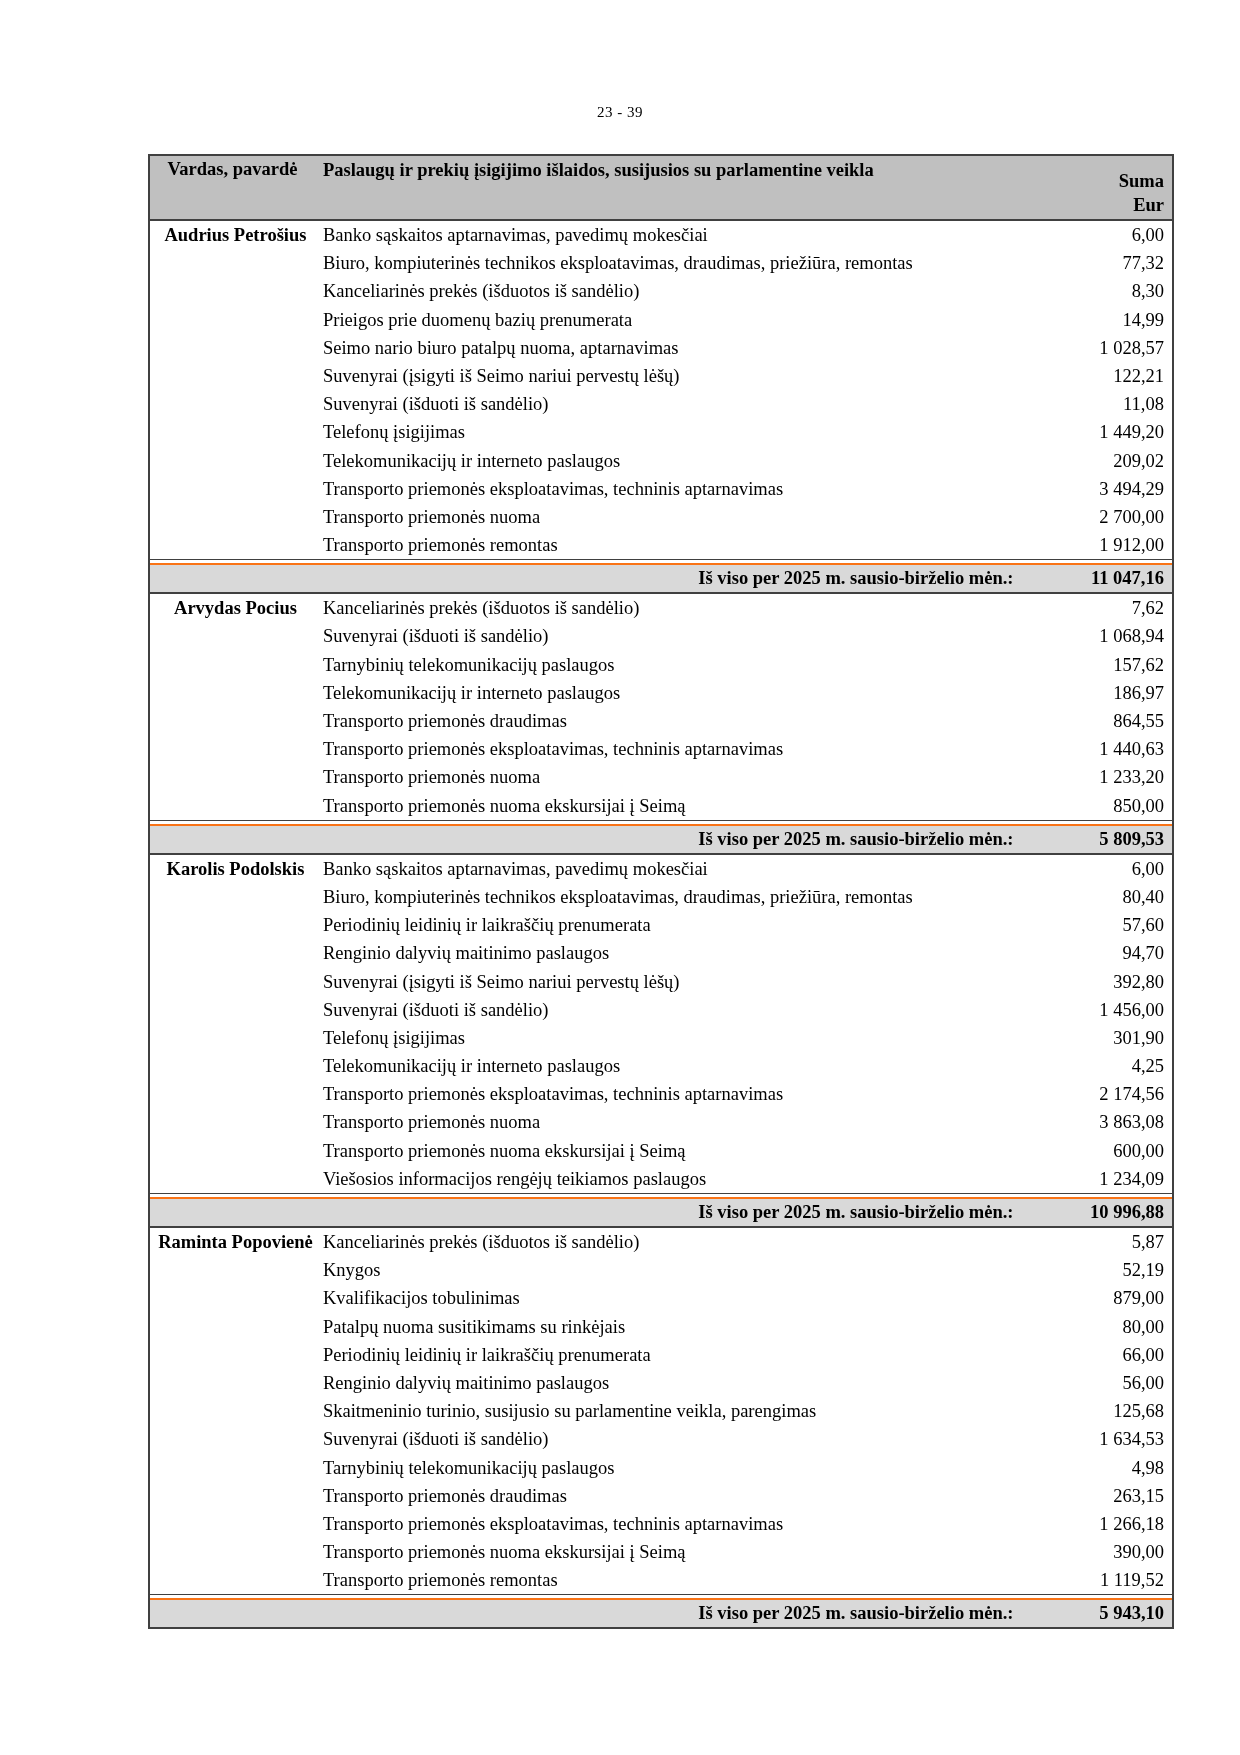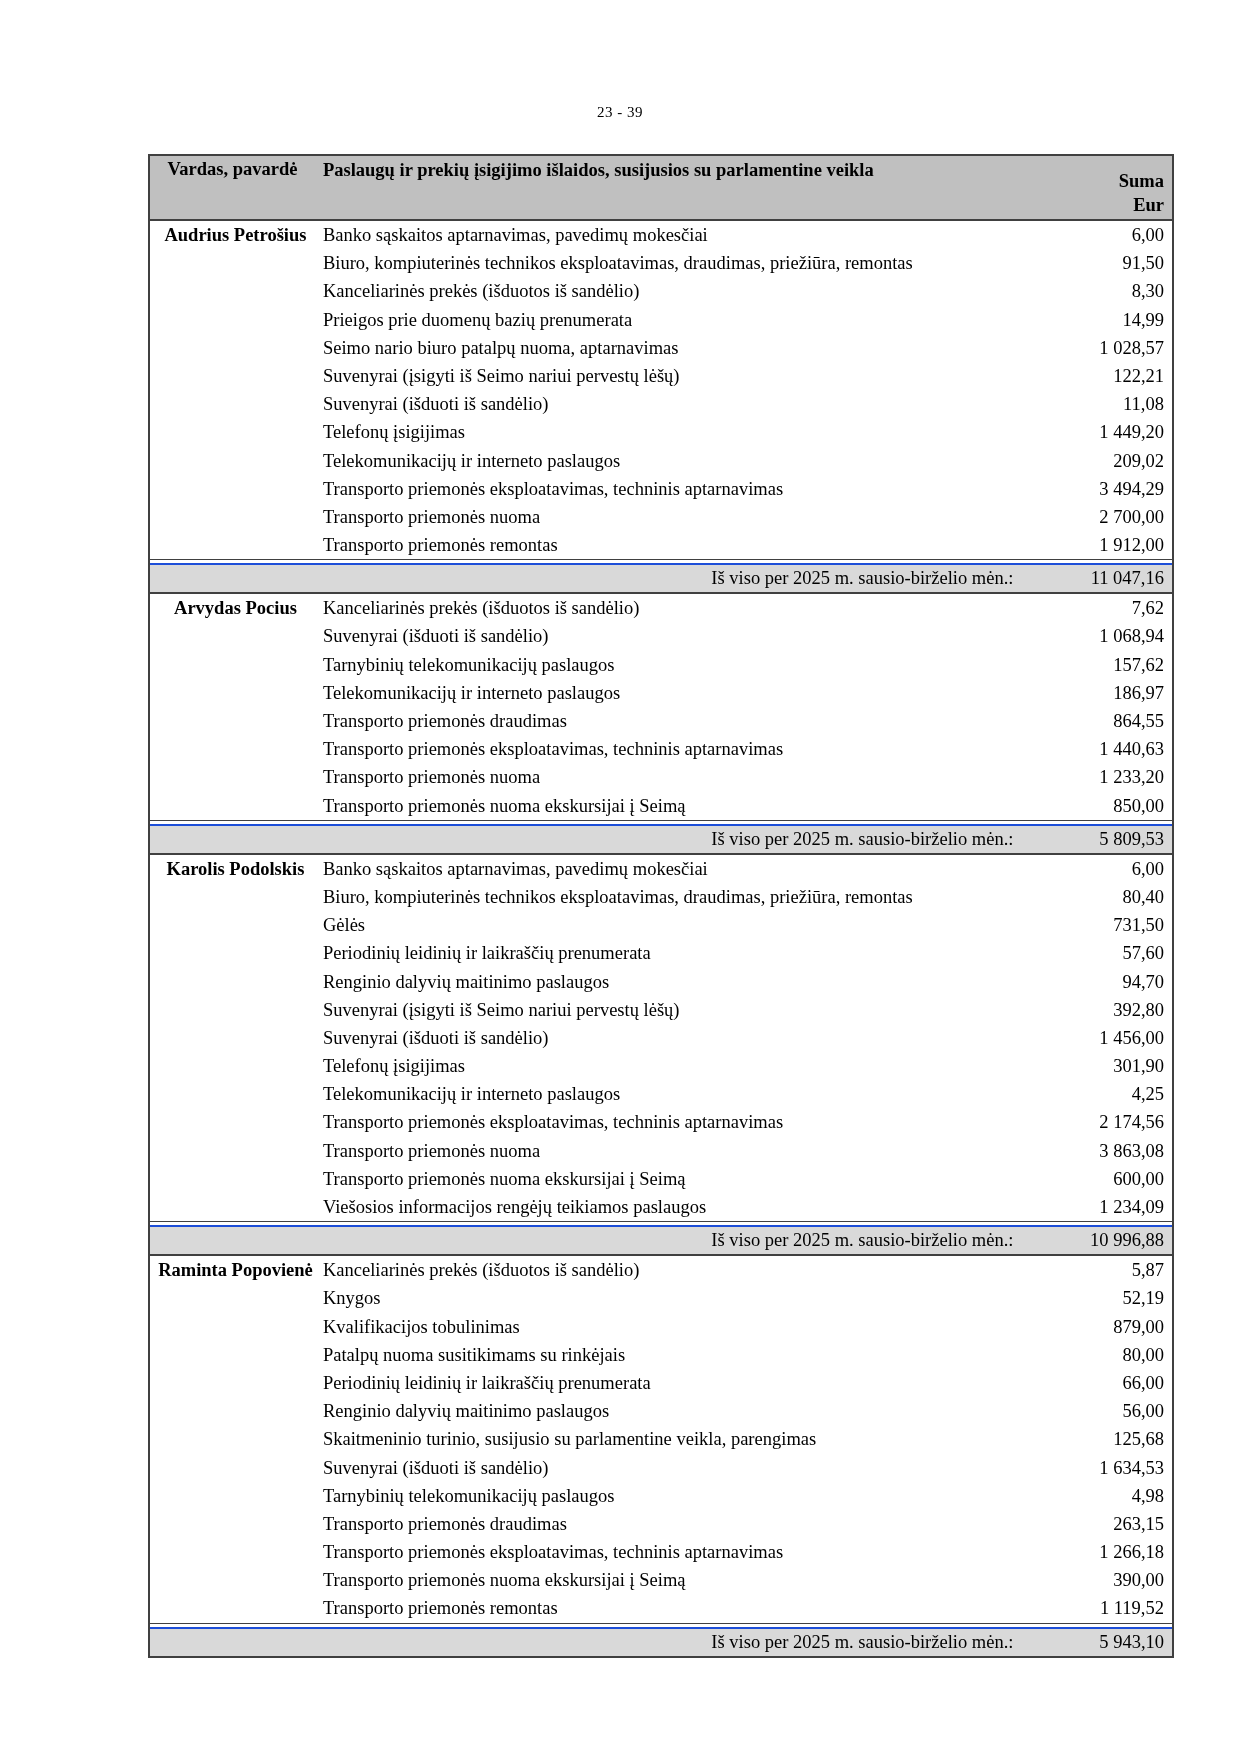--- a/index.html
+++ b/index.html
@@ -23,22 +23,22 @@
   .hdr th.c-name { border-left: 2px solid #404040; text-align: center; padding-top: 1px; }
   .hdr th.c-desc { text-align: left; padding-left: 8px; padding-top: 2px; }
   .hdr th.c-sum { text-align: right; padding-right: 8px; border-right: 2px solid #404040; padding-top: 13px; }
   .row td { height: 28.2px; line-height: 28px; }
   .row td.c-name { border-left: 2px solid #404040; font-weight: bold; padding-left: 6px; white-space: nowrap; text-align: center; }
   .row td.c-desc { padding-left: 8px; white-space: nowrap; }
   .row td.c-sum { text-align: right; padding-right: 8px; border-right: 2px solid #404040; white-space: nowrap; margin-top: 38px; }
   .row.first td { border-top: 2px solid #404040; }
   .row.last td { border-bottom: 1px solid #404040; }
   .total td {
-    background: #d9d9d9; font-weight: normal; height: 26px; line-height: 27px;
-    border-top: 2px solid #1d4ed8; border-bottom: 1px solid #404040;
+    background: #d9d9d9; font-weight: bold; height: 26px; line-height: 27px;
+    border-top: 2px solid #f97316; border-bottom: 1px solid #404040;
   }
   .total td.t-label { text-align: right; padding-right: 30px; border-left: 2px solid #404040; white-space: nowrap; }
   .total td.c-sum { text-align: right; padding-right: 8px; border-right: 2px solid #404040; white-space: nowrap; }
   .spacer td { height: 3px; border-left: 2px solid #404040; border-right: 2px solid #404040; }
   .tbl tr.final td { border-bottom: 2px solid #404040; }
   col.w-name { width: 166px; }
   col.w-desc { width: 730px; }
   col.w-sum { width: 130px; }
 </style>
 </head>
@@ -64,21 +64,21 @@
   </thead>
   <tbody id="tbody">
       <tr class="row first">
         <td class="c-name">Audrius Petrošius</td>
         <td class="c-desc">Banko sąskaitos aptarnavimas, pavedimų mokesčiai</td>
         <td class="c-sum">6,00</td>
       </tr>
       <tr class="row">
         <td class="c-name"></td>
         <td class="c-desc">Biuro, kompiuterinės technikos eksploatavimas, draudimas, priežiūra, remontas</td>
-        <td class="c-sum">91,50</td>
+        <td class="c-sum">77,32</td>
       </tr>
       <tr class="row">
         <td class="c-name"></td>
         <td class="c-desc">Kanceliarinės prekės (išduotos iš sandėlio)</td>
         <td class="c-sum">8,30</td>
       </tr>
       <tr class="row">
         <td class="c-name"></td>
         <td class="c-desc">Prieigos prie duomenų bazių prenumerata</td>
         <td class="c-sum">14,99</td>
@@ -182,25 +182,20 @@
         <td class="c-desc">Banko sąskaitos aptarnavimas, pavedimų mokesčiai</td>
         <td class="c-sum">6,00</td>
       </tr>
       <tr class="row">
         <td class="c-name"></td>
         <td class="c-desc">Biuro, kompiuterinės technikos eksploatavimas, draudimas, priežiūra, remontas</td>
         <td class="c-sum">80,40</td>
       </tr>
       <tr class="row">
         <td class="c-name"></td>
-        <td class="c-desc">Gėlės</td>
-        <td class="c-sum">731,50</td>
-      </tr>
-      <tr class="row">
-        <td class="c-name"></td>
         <td class="c-desc">Periodinių leidinių ir laikraščių prenumerata</td>
         <td class="c-sum">57,60</td>
       </tr>
       <tr class="row">
         <td class="c-name"></td>
         <td class="c-desc">Renginio dalyvių maitinimo paslaugos</td>
         <td class="c-sum">94,70</td>
       </tr>
       <tr class="row">
         <td class="c-name"></td>

